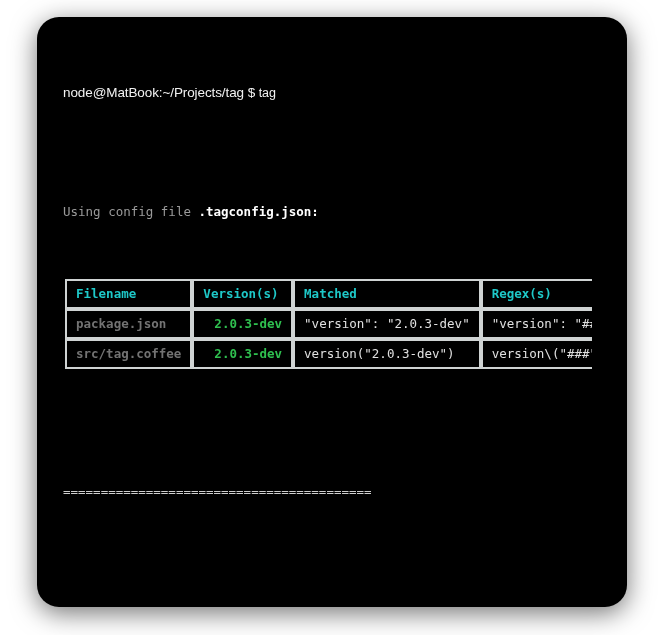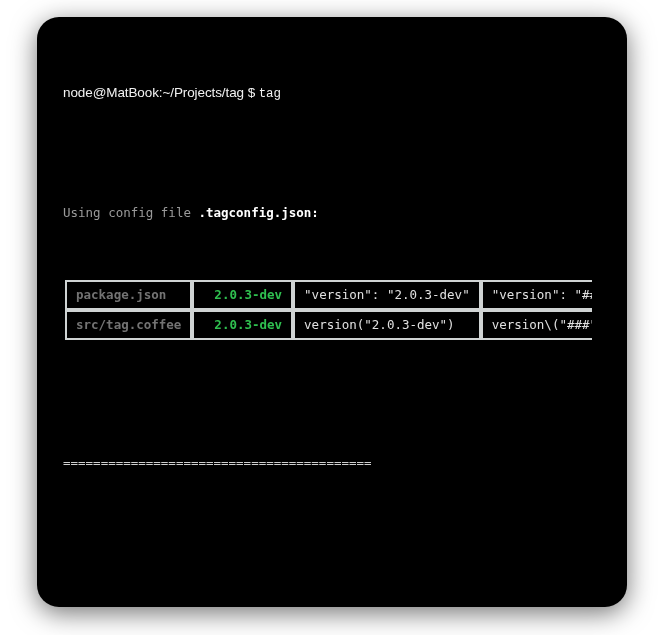--- a/index.html
+++ b/index.html
@@ -102,21 +102,21 @@
 
   #prompt-line {
     font-family: "Liberation Sans", sans-serif;
     font-size: 13.5px;
     color: #f2f2f2;
     padding-left: 8px;
     line-height: 17px;
     letter-spacing: -0.1px;
   }
   #prompt-line .cmd {
-    font-family: Liberation Mono, monospace;
+    font-family: Liberation Sans, sans-serif;
     font-size: 12.5px;
     margin-top: 8px;
   }
 
   .spacer-sm { height: 12px; }
   .spacer-lg { height: 26px; }
 
   #config-line { padding-left: 8px; line-height: 16px; }
   .dim { color: #9a9a9a; }
   .strong { color: #ffffff; font-weight: bold; }
@@ -161,21 +161,26 @@
 
   <div id="term">
 
     <div id="prompt-line"><span>node@MatBook:~/Projects/tag $ </span><span class="cmd">tag</span></div>
 
     <div class="spacer-sm"></div>
 
     <div id="config-line"><span class="dim">Using config file </span><span class="strong">.tagconfig.json:</span></div>
 
     <table id="tag-table">
-      <tbody>
+      <tbody><tr>
+        <td class="col-file"><span class="th">Filename</span></td>
+        <td class="col-ver"><span class="th">Version(s)</span></td>
+        <td class="col-match"><span class="th">Matched</span></td>
+        <td class="col-regex"><span class="th">Regex(s)</span></td>
+      </tr>
       <tr>
         <td><span class="fname">package.json</span></td>
         <td><span class="ver">2.0.3-dev</span></td>
         <td><span class="cell">"version": "2.0.3-dev"</span></td>
         <td><span class="cell">"version": "###"</span></td>
       </tr>
       <tr>
         <td><span class="fname">src/tag.coffee</span></td>
         <td><span class="ver">2.0.3-dev</span></td>
         <td><span class="cell">version("2.0.3-dev")</span></td>

